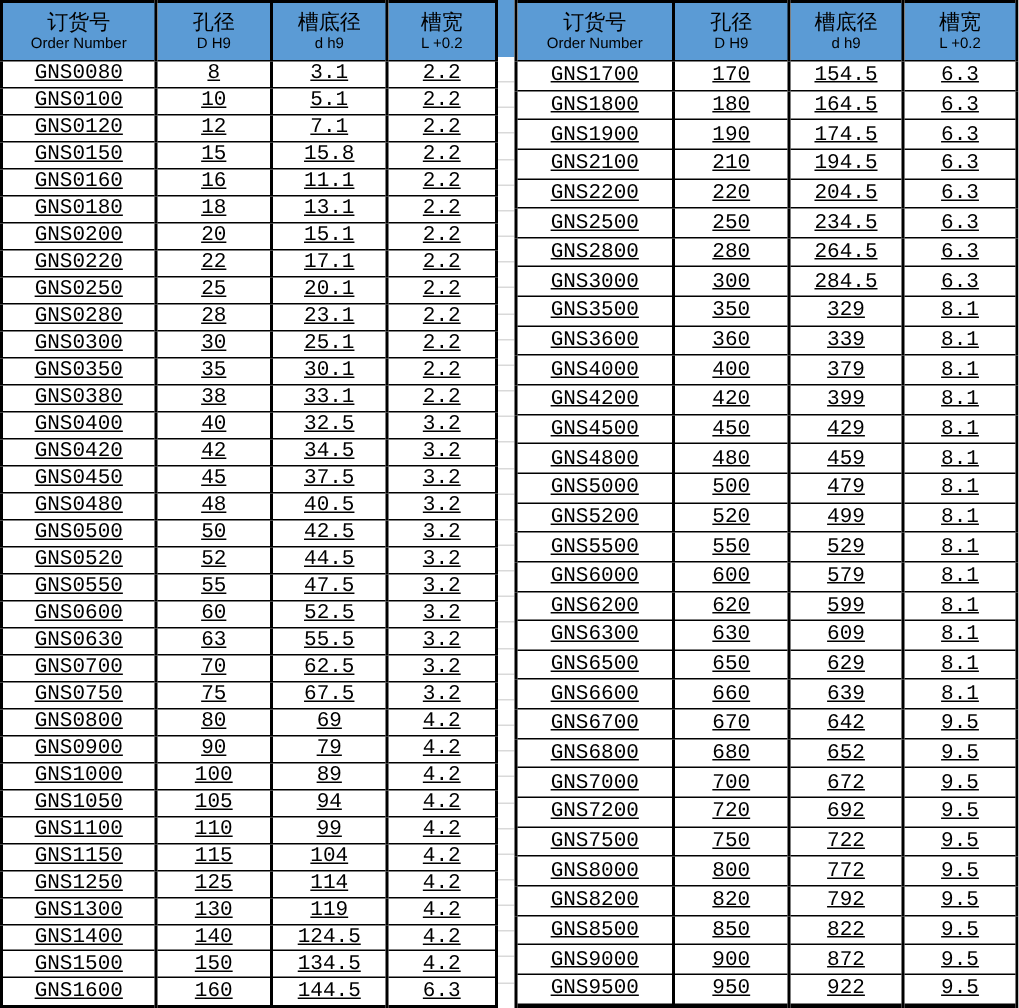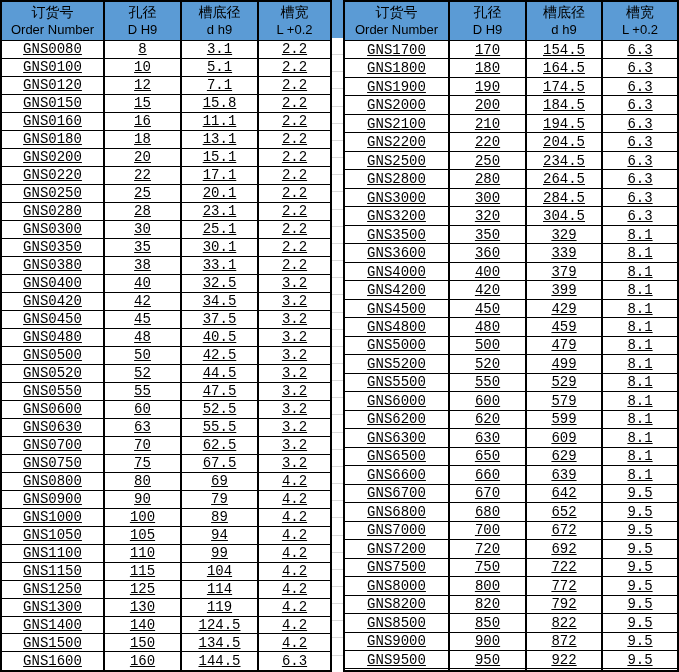--- a/index.html
+++ b/index.html
@@ -15,21 +15,21 @@
     border-right:2px solid #000;
     padding:0;text-align:center;vertical-align:middle;overflow:hidden;white-space:nowrap;
   }
   table.spec{border:2px solid #000;}
   thead th{
     height:38px;background:var(--header-fill,#5B9BD5);
     border-bottom:2px solid #000;
     font-weight:normal;color:#000;line-height:1.25;
   }
   thead th .zh{font-size:14px;}
-  thead th .en{font-size:13px;}
+  thead th .en{font-size:10px;}
   tbody td{
     font-family:"Liberation Mono",monospace;
     font-size:14px;color:#000;
   }
   tbody td .val{text-decoration:underline;}
   .spacer{width:15px;display:flex;flex-direction:column;background:#fff;}
   .spacer .sp-head{flex:0 0 38px;background:var(--header-fill,#5B9BD5);}
   .spacer .sp-cell{flex:1 1 auto;border-bottom:1px solid var(--gridline,#D9D9D9);}
   .spacer .sp-cell:last-child{border-bottom:none;}
 </style>
@@ -359,26 +359,20 @@
           <td><span class="val">164.5</span></td>
           <td><span class="val">6.3</span></td>
         </tr>
         <tr>
           <td><span class="val">GNS1900</span></td>
           <td><span class="val">190</span></td>
           <td><span class="val">174.5</span></td>
           <td><span class="val">6.3</span></td>
         </tr>
         <tr>
-          <td><span class="val">GNS2000</span></td>
-          <td><span class="val">200</span></td>
-          <td><span class="val">184.5</span></td>
-          <td><span class="val">6.3</span></td>
-        </tr>
-        <tr>
           <td><span class="val">GNS2100</span></td>
           <td><span class="val">210</span></td>
           <td><span class="val">194.5</span></td>
           <td><span class="val">6.3</span></td>
         </tr>
         <tr>
           <td><span class="val">GNS2200</span></td>
           <td><span class="val">220</span></td>
           <td><span class="val">204.5</span></td>
           <td><span class="val">6.3</span></td>
@@ -392,26 +386,20 @@
         <tr>
           <td><span class="val">GNS2800</span></td>
           <td><span class="val">280</span></td>
           <td><span class="val">264.5</span></td>
           <td><span class="val">6.3</span></td>
         </tr>
         <tr>
           <td><span class="val">GNS3000</span></td>
           <td><span class="val">300</span></td>
           <td><span class="val">284.5</span></td>
-          <td><span class="val">6.3</span></td>
-        </tr>
-        <tr>
-          <td><span class="val">GNS3200</span></td>
-          <td><span class="val">320</span></td>
-          <td><span class="val">304.5</span></td>
           <td><span class="val">6.3</span></td>
         </tr>
         <tr>
           <td><span class="val">GNS3500</span></td>
           <td><span class="val">350</span></td>
           <td><span class="val">329</span></td>
           <td><span class="val">8.1</span></td>
         </tr>
         <tr>
           <td><span class="val">GNS3600</span></td>

